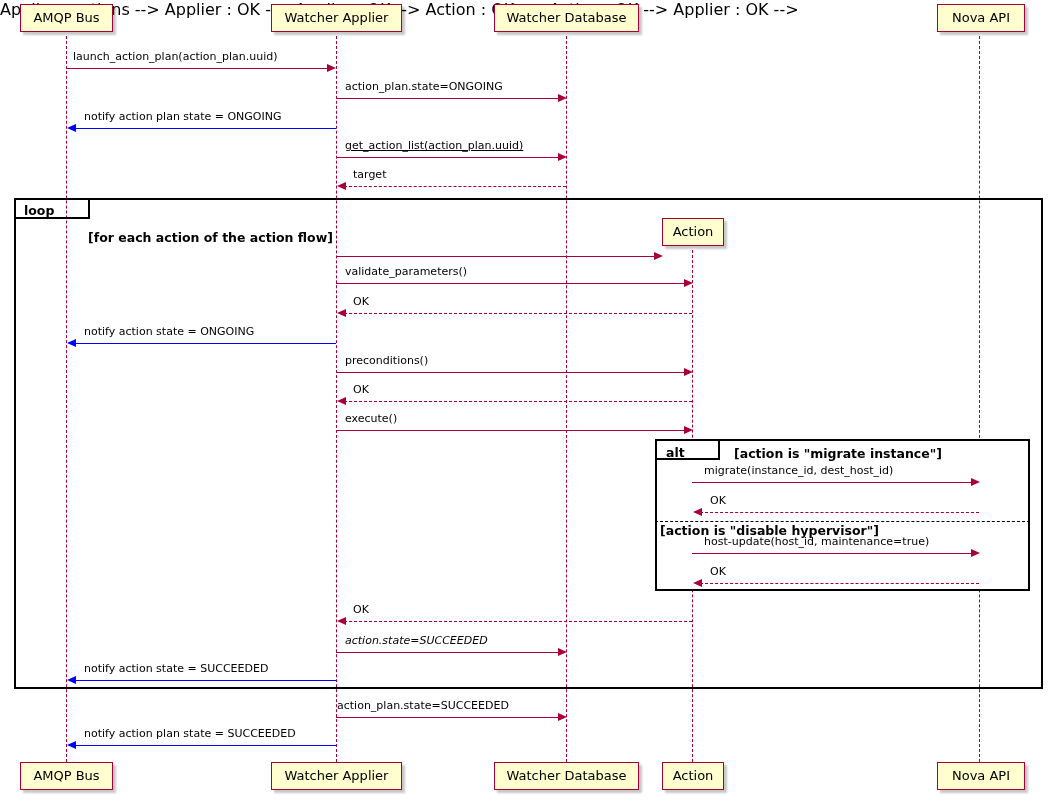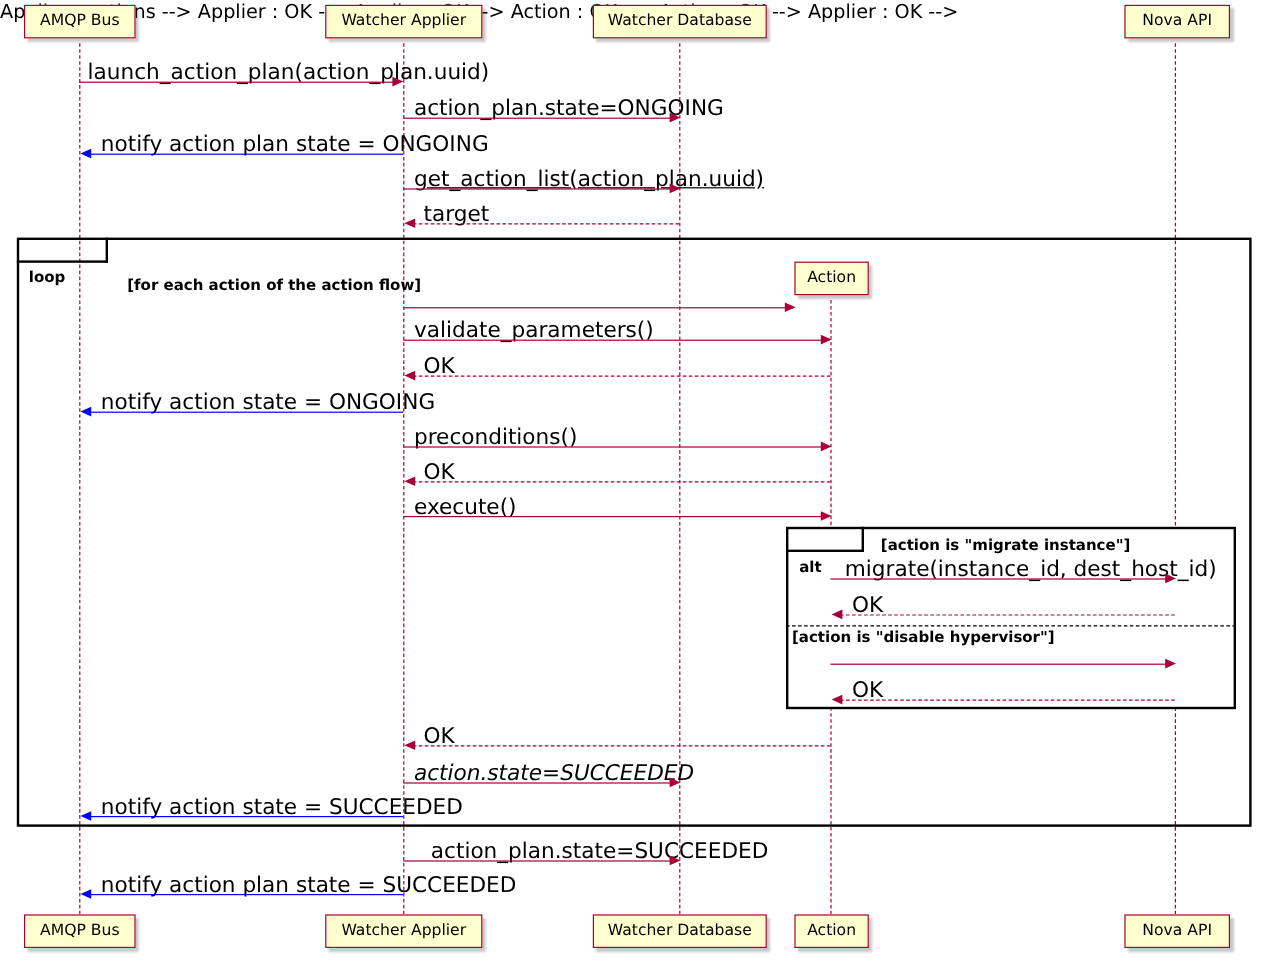--- a/index.html
+++ b/index.html
@@ -30,21 +30,21 @@
     color: #000000;
     font-size: 13px;
     line-height: 1;
     padding: 6px 8px 7px 8px;
     text-align: center;
     white-space: nowrap;
     box-shadow: 3px 3px 2px rgba(0,0,0,0.22);
   }
   .msg-label {
     position: absolute;
-    font-size: 18px;
+    font-size: 11px;
     color: #000000;
     white-space: nowrap;
     line-height: 1.15;
   }
   .arrow-line {
     position: absolute;
     height: 0;
   }
   .solid-line {
     border-top: 1px solid #a80036;
@@ -88,21 +88,20 @@
     border-top: none;
     border-left: none;
     background: transparent;
   }
   .frame-tab-label {
     position: absolute;
     font-size: 12.5px;
     font-weight: bold;
     color: #000000;
     white-space: nowrap;
-    margin-top: 20px;
   }
   .frame-cond {
     position: absolute;
     font-size: 12.5px;
     font-weight: bold;
     color: #000000;
     white-space: nowrap;
   }
   .alt-divider {
     position: absolute;
@@ -163,21 +162,21 @@
 
    Applier : actions --&gt;
   <div class="msg-label" style="left:353px; top:169px;">target</div>
   <div class="arrow-line dashed-line" style="left:344px; top:186px; width:222px;"></div>
   <div class="arrow-head ah-left" style="left:337px; top:182px;"></div>
 
   
   <div class="frame" style="left:14px; top:198px; width:1029px; height:491px;"></div>
   <div class="frame-tab" style="left:14px; top:198px; width:76px; height:21px; border-bottom-right-radius:0;"></div>
   <div class="frame-tab-label" style="left:24px; top:203px;">loop</div>
-  <div class="frame-cond" style="left:106px; top:230px;text-align:center;">[for each action of the action flow]</div>
+  <div class="frame-cond" style="left:88px; top:230px;text-align:center;">[for each action of the action flow]</div>
 
   
   <div class="arrow-line solid-line" style="left:336px; top:256px; width:325px;"></div>
   <div class="arrow-head ah-right" style="left:654px; top:252px;"></div>
 
   
   <div class="msg-label" style="left:345px; top:266px;">validate_parameters()</div>
   <div class="arrow-line solid-line" style="left:336px; top:283px; width:349px;"></div>
   <div class="arrow-head ah-right" style="left:684px; top:279px;"></div>
 
@@ -220,20 +219,21 @@
    Action : OK --&gt;
   <div class="msg-label" style="left:710px; top:495px;">OK</div>
   <div class="arrow-line dashed-line" style="left:700px; top:512px; width:279px;"></div>
   <div class="arrow-head ah-left" style="left:693px; top:508px;"></div>
 
   
   <div class="alt-divider" style="left:655px; top:521px; width:375px;"></div>
   <div class="frame-cond" style="left:660px; top:523px;">[action is "disable hypervisor"]</div>
 
   
+  <div class="msg-label" style="left:704px; top:536px;">host-update(host_id, maintenance=true)</div>
   <div class="arrow-line solid-line" style="left:692px; top:553px; width:280px;"></div>
   <div class="arrow-head ah-right" style="left:971px; top:549px;"></div>
 
    Action : OK --&gt;
   <div class="msg-label" style="left:710px; top:566px;">OK</div>
   <div class="arrow-line dashed-line" style="left:700px; top:583px; width:279px;"></div>
   <div class="arrow-head ah-left" style="left:693px; top:579px;"></div>
 
    Applier : OK --&gt;
   <div class="msg-label" style="left:353px; top:604px;">OK</div>
@@ -244,21 +244,21 @@
   <div class="msg-label" style="left:345px; top:635px;font-style:italic;">action.state=SUCCEEDED</div>
   <div class="arrow-line solid-line" style="left:336px; top:652px; width:223px;"></div>
   <div class="arrow-head ah-right" style="left:558px; top:648px;"></div>
 
   
   <div class="msg-label" style="left:84px; top:663px;">notify action state = SUCCEEDED</div>
   <div class="arrow-line blue-solid" style="left:74px; top:680px; width:262px;"></div>
   <div class="arrow-head ah-left-blue" style="left:67px; top:676px;"></div>
 
   
-  <div class="msg-label" style="left:359px; top:700px;">action_plan.state=SUCCEEDED</div>
+  <div class="msg-label" style="left:337px; top:700px;">action_plan.state=SUCCEEDED</div>
   <div class="arrow-line solid-line" style="left:336px; top:717px; width:223px;"></div>
   <div class="arrow-head ah-right" style="left:558px; top:713px;"></div>
 
   
   <div class="msg-label" style="left:84px; top:728px;">notify action plan state = SUCCEEDED</div>
   <div class="arrow-line blue-solid" style="left:74px; top:745px; width:262px;"></div>
   <div class="arrow-head ah-left-blue" style="left:67px; top:741px;"></div>
 
 </div>
 

